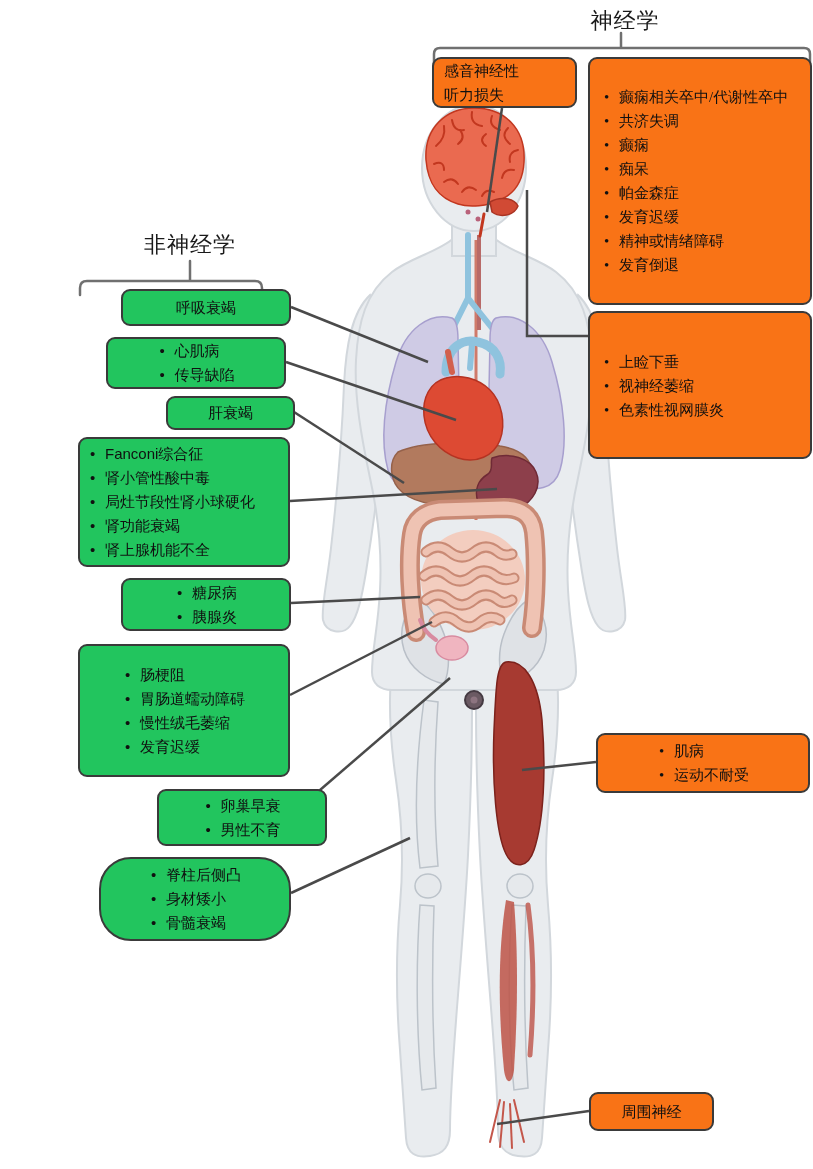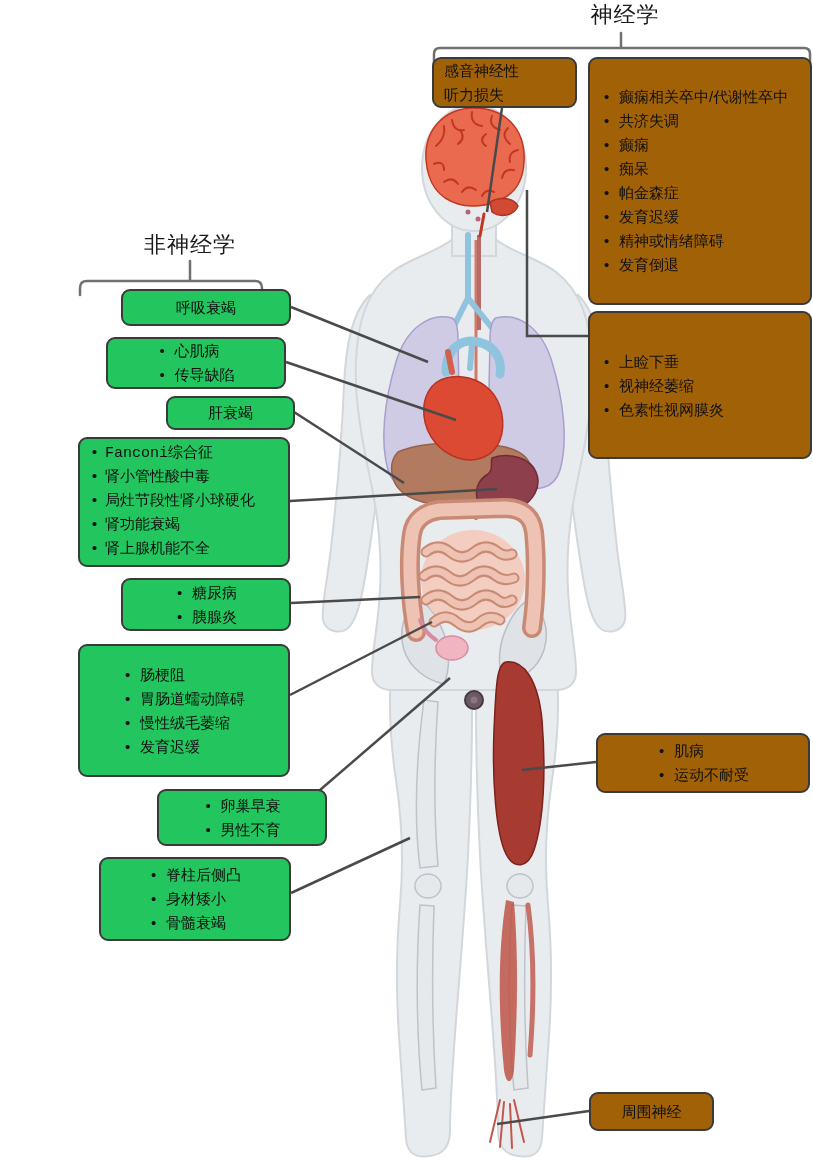--- a/index.html
+++ b/index.html
@@ -2,48 +2,48 @@
 <html><head>
 <meta charset="utf-8">
 <style>
   * { margin:0; padding:0; box-sizing:border-box; }
   html,body { background:#ffffff; }
   body { font-family:"Liberation Sans", sans-serif; color:#111; }
   .canvas { position:relative; width:813px; height:1169px; background:#fff; overflow:hidden; }
   .figure { position:absolute; left:0; top:0; width:813px; height:1169px; }
 
   .header { position:absolute; font-size:22px; color:#1a1a1a; text-align:center; letter-spacing:1px; }
-  .header.neuro { left:555px; top:0; width:140px; }
+  .header.neuro { left:555px; top:6px; width:140px; }
   .header.nonneuro { left:110px; top:230px; width:160px; }
 
   .box { position:absolute; border:2px solid #3a3a3a; border-radius:9px;
          font-size:15px; line-height:1.6; color:#101010;
          display:flex; flex-direction:column; justify-content:center; }
-  .box.orange { background:#a16207; }
+  .box.orange { background:#f97316;font-family:Liberation Serif, serif; }
   .box.teal   { background:#22c55e; }
   .box ul { list-style:none; }
   .box li { position:relative; padding-left:17px; }
   .box li::before { content:"•"; position:absolute; left:2px; }
   .box.center-text { text-align:center; }
   .box.center-list ul { display:table; margin:0 auto; }
 
   .hearing-box     { left:432px; top:57px;   width:145px; height:51px;  padding:4px 10px; }
   .brain-box       { left:588px; top:57px;   width:224px; height:248px; padding:10px 20px 10px 12px; }
   .eye-box         { left:588px; top:311px;  width:224px; height:148px; padding:8px 10px 6px 12px; }
   .muscle-box      { left:596px; top:733px;  width:214px; height:60px;  padding:4px 10px; }
   .nerve-box       { left:589px; top:1092px; width:125px; height:39px;  padding:2px 6px; }
 
   .respiratory-box { left:121px; top:289px;  width:170px; height:37px;  padding:2px 8px; }
   .cardiac-box     { left:106px; top:337px;  width:180px; height:52px;  padding:2px 8px; }
   .liver-box       { left:166px; top:396px;  width:129px; height:34px;  padding:2px 11px; }
-  .renal-box       { left:78px;  top:437px;  width:212px; height:130px; padding:0 8px;font-family:Liberation Mono, monospace; }
+  .renal-box       { left:78px;  top:437px;  width:212px; height:130px; padding:0 8px; }
   .pancreas-box    { left:121px; top:578px;  width:170px; height:53px;  padding:2px 8px; }
   .gi-box          { left:78px;  top:644px;  width:212px; height:133px; padding:4px 8px; }
   .repro-box       { left:121px; top:789px;  width:170px; height:57px;  padding:2px 8px;margin-left:36px; }
-  .skeletal-box    { left:99px;  top:857px;  width:192px; height:84px;  padding:2px 8px; }
+  .skeletal-box    { left:99px;  top:857px;  width:192px; height:84px;  padding:2px 8px;border-radius:32px; }
 </style>
 </head>
 <body>
 
 <div class="canvas">
 
   <svg class="figure" viewBox="0 0 813 1169" xmlns="http://www.w3.org/2000/svg">
 
     <g fill="#e9ecef" stroke="#d2d7dc" stroke-width="2">
       <path d="M370 295 C 352 312 346 345 344 385 C 342 435 337 495 331 548 C 327 583 321 608 323 620 C 326 633 343 635 350 626 C 358 616 362 596 366 572 C 372 534 378 490 382 452 C 386 414 390 370 390 340 Z"></path>

